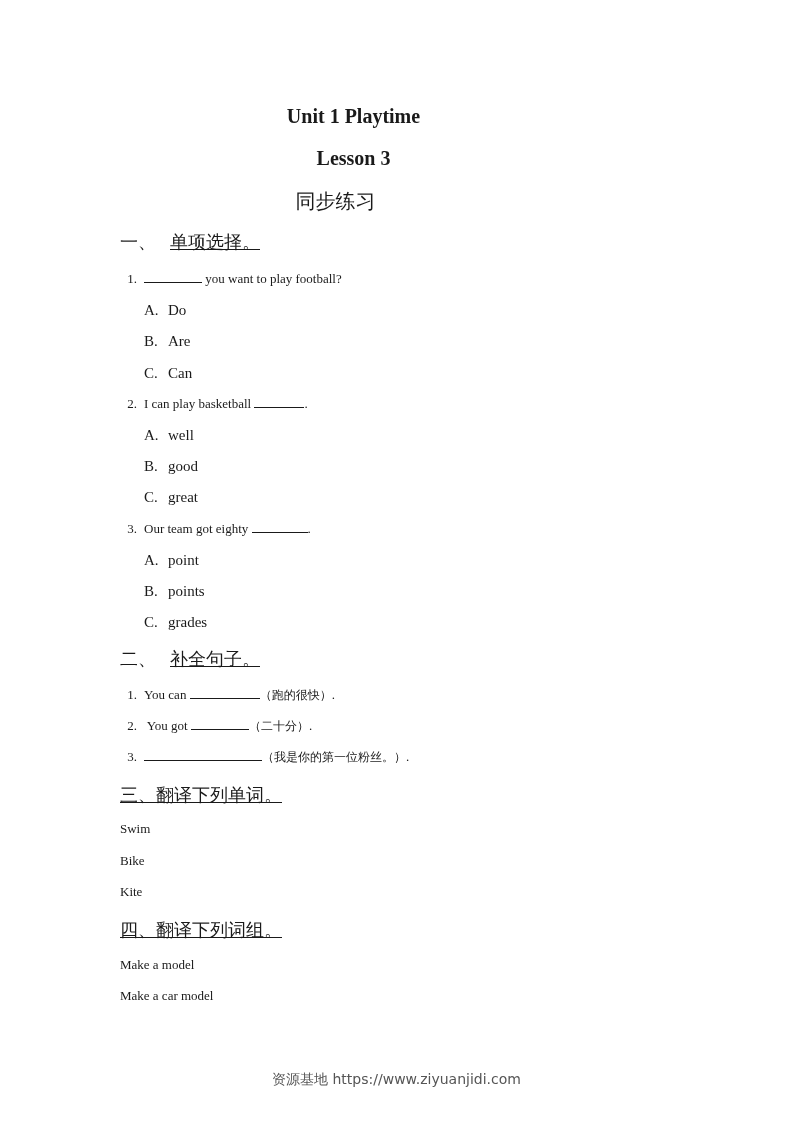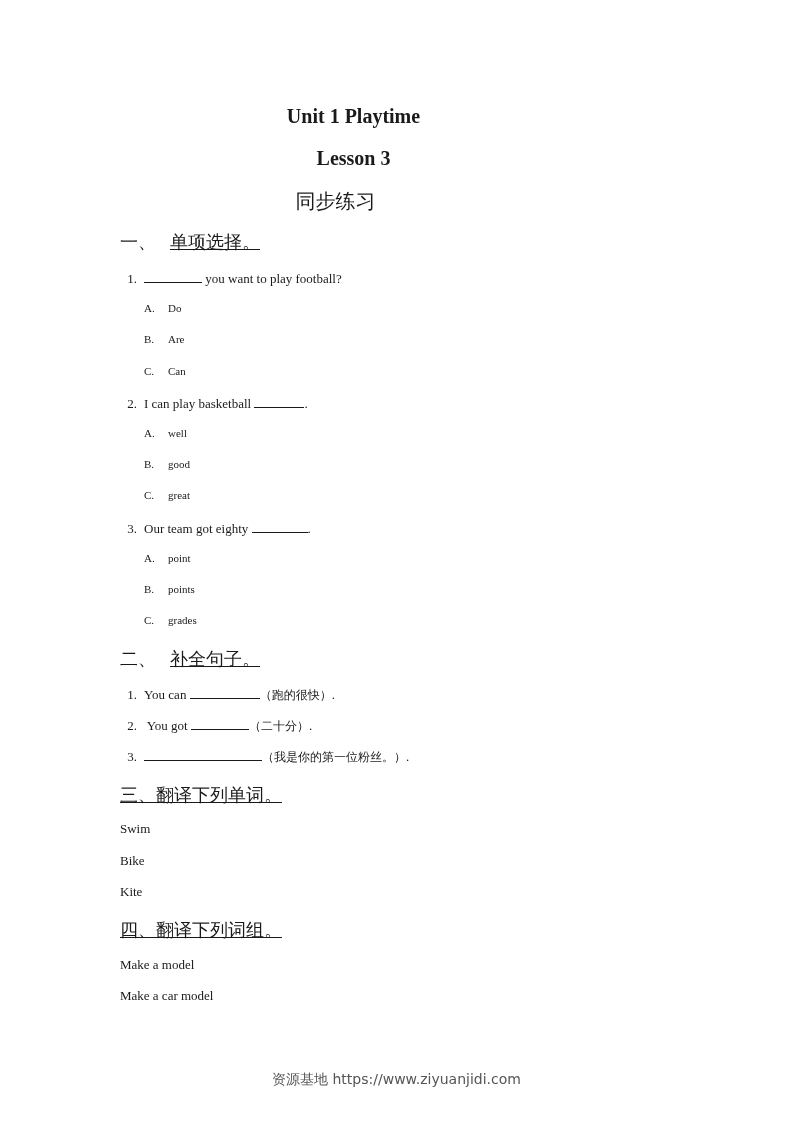--- a/index.html
+++ b/index.html
@@ -6,21 +6,21 @@
     body { width: 793px; height: 1122px; position: relative; overflow: hidden;
            font-family: "Liberation Serif", "DejaVu Serif", serif; color: #1a1a1a; }
     .abs { position: absolute; white-space: nowrap; }
     .title { font-weight: bold; font-size: 20px; left: 0; width: 707px; text-align: center; }
     .subtitle-cn { font-size: 20px; left: 0; width: 671px; text-align: center;
                    font-family: "DejaVu Sans", sans-serif; }
     .section { font-size: 18px; font-family: "DejaVu Sans", sans-serif; left: 120px; text-decoration: underline; }
     .section .num { display: inline-block; }
     .q { font-size: 13px; left: 120px; text-align: center; }
     .q .qn { display: inline-block; width: 24px; }
-    .opt { font-size: 11px; left: 144px; }
+    .opt { font-size: 15px; left: 144px; }
     .opt .ol { display: inline-block; width: 24px; }
     .blank { display: inline-block; border-bottom: 1px solid #1a1a1a; height: 11px; vertical-align: baseline; }
     .cn { font-family: "DejaVu Sans", sans-serif; font-size: 12px; }
     .word { font-size: 13px; left: 120px; }
     .footer { font-family: "DejaVu Sans", sans-serif; font-size: 14px; color: #555; left: 0; width: 793px; text-align: center; }
   </style>
 </head>
 <body>
 
 <div class="abs title" style="top:105px;">Unit 1 Playtime</div>

